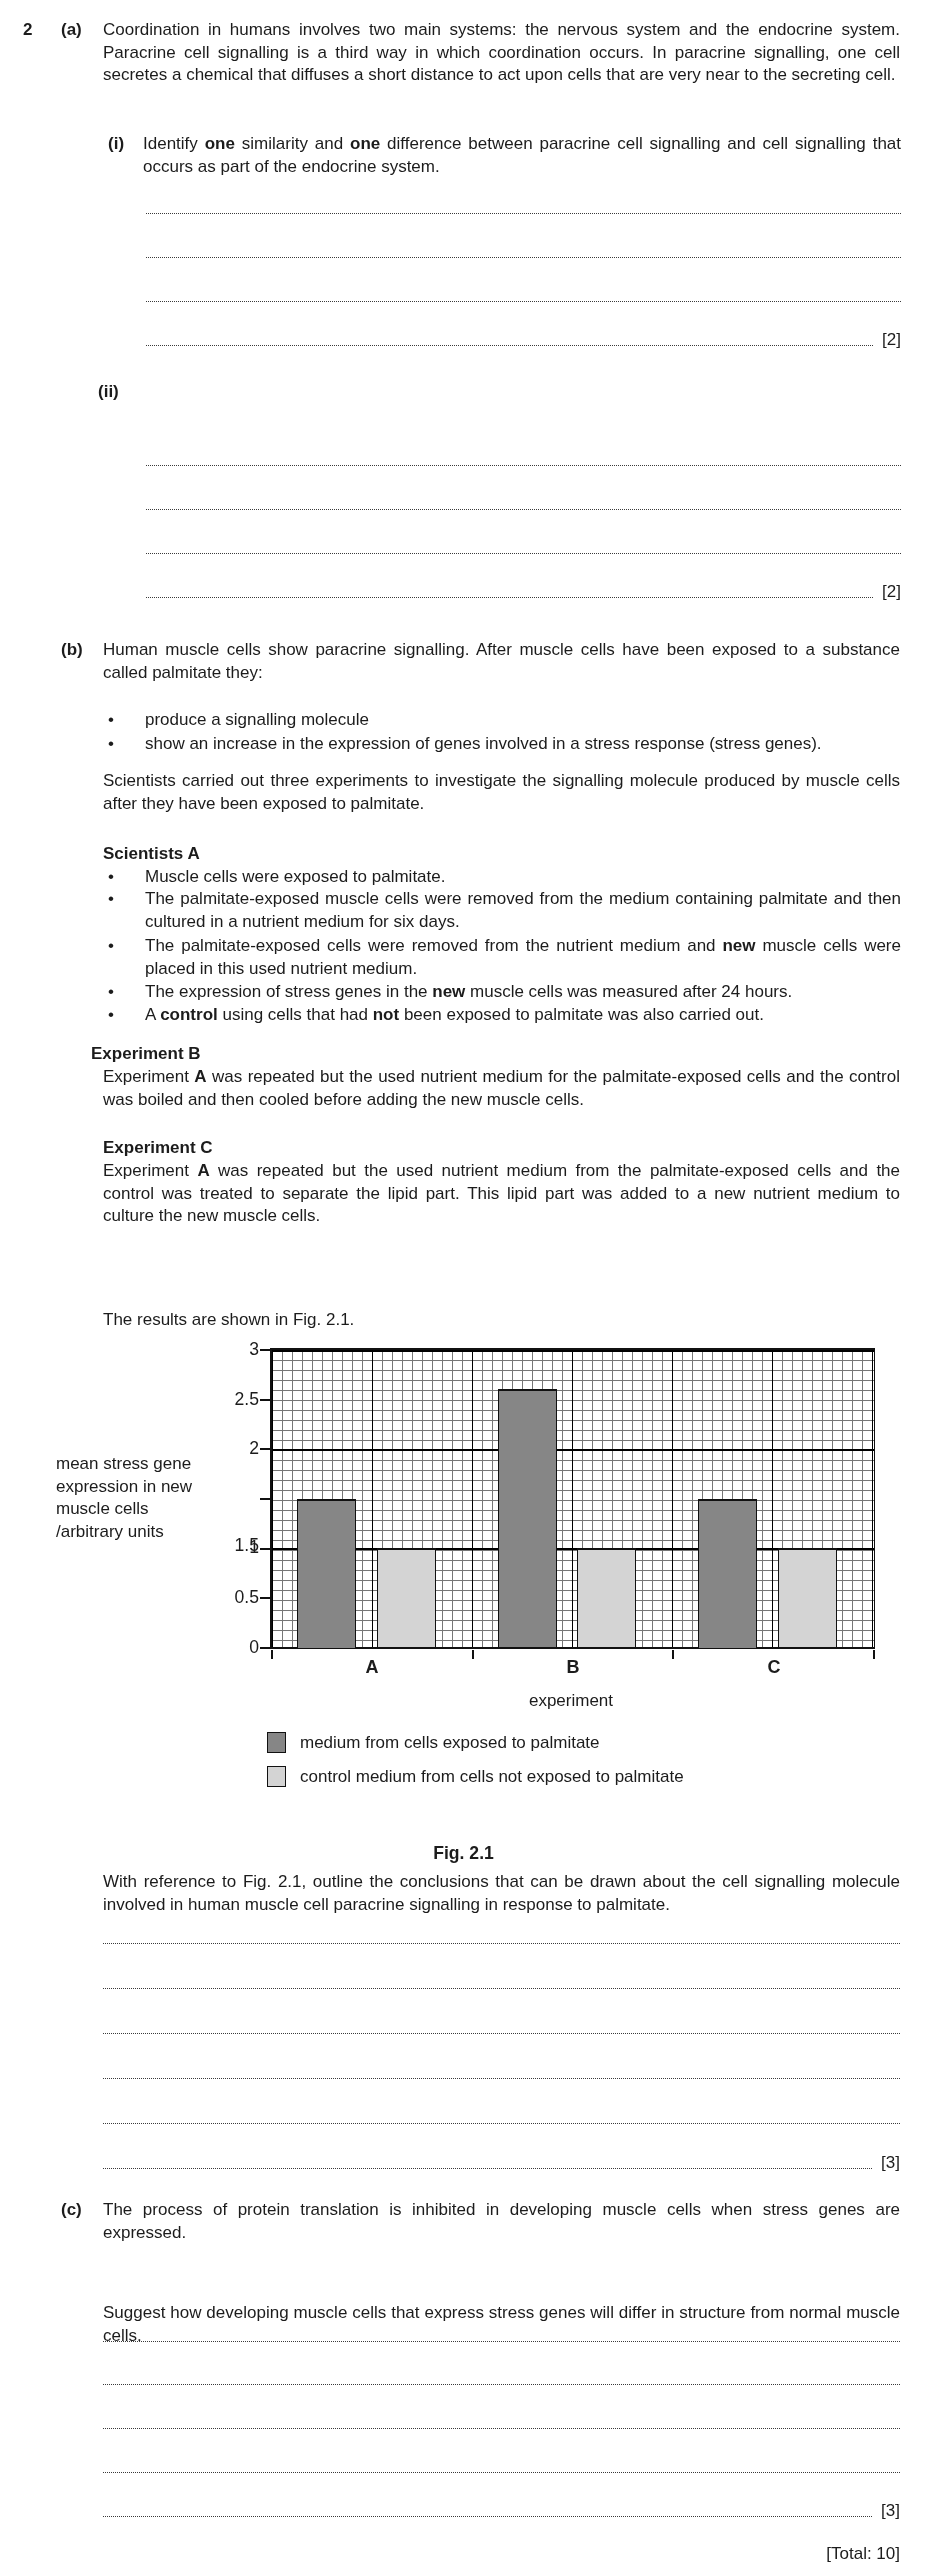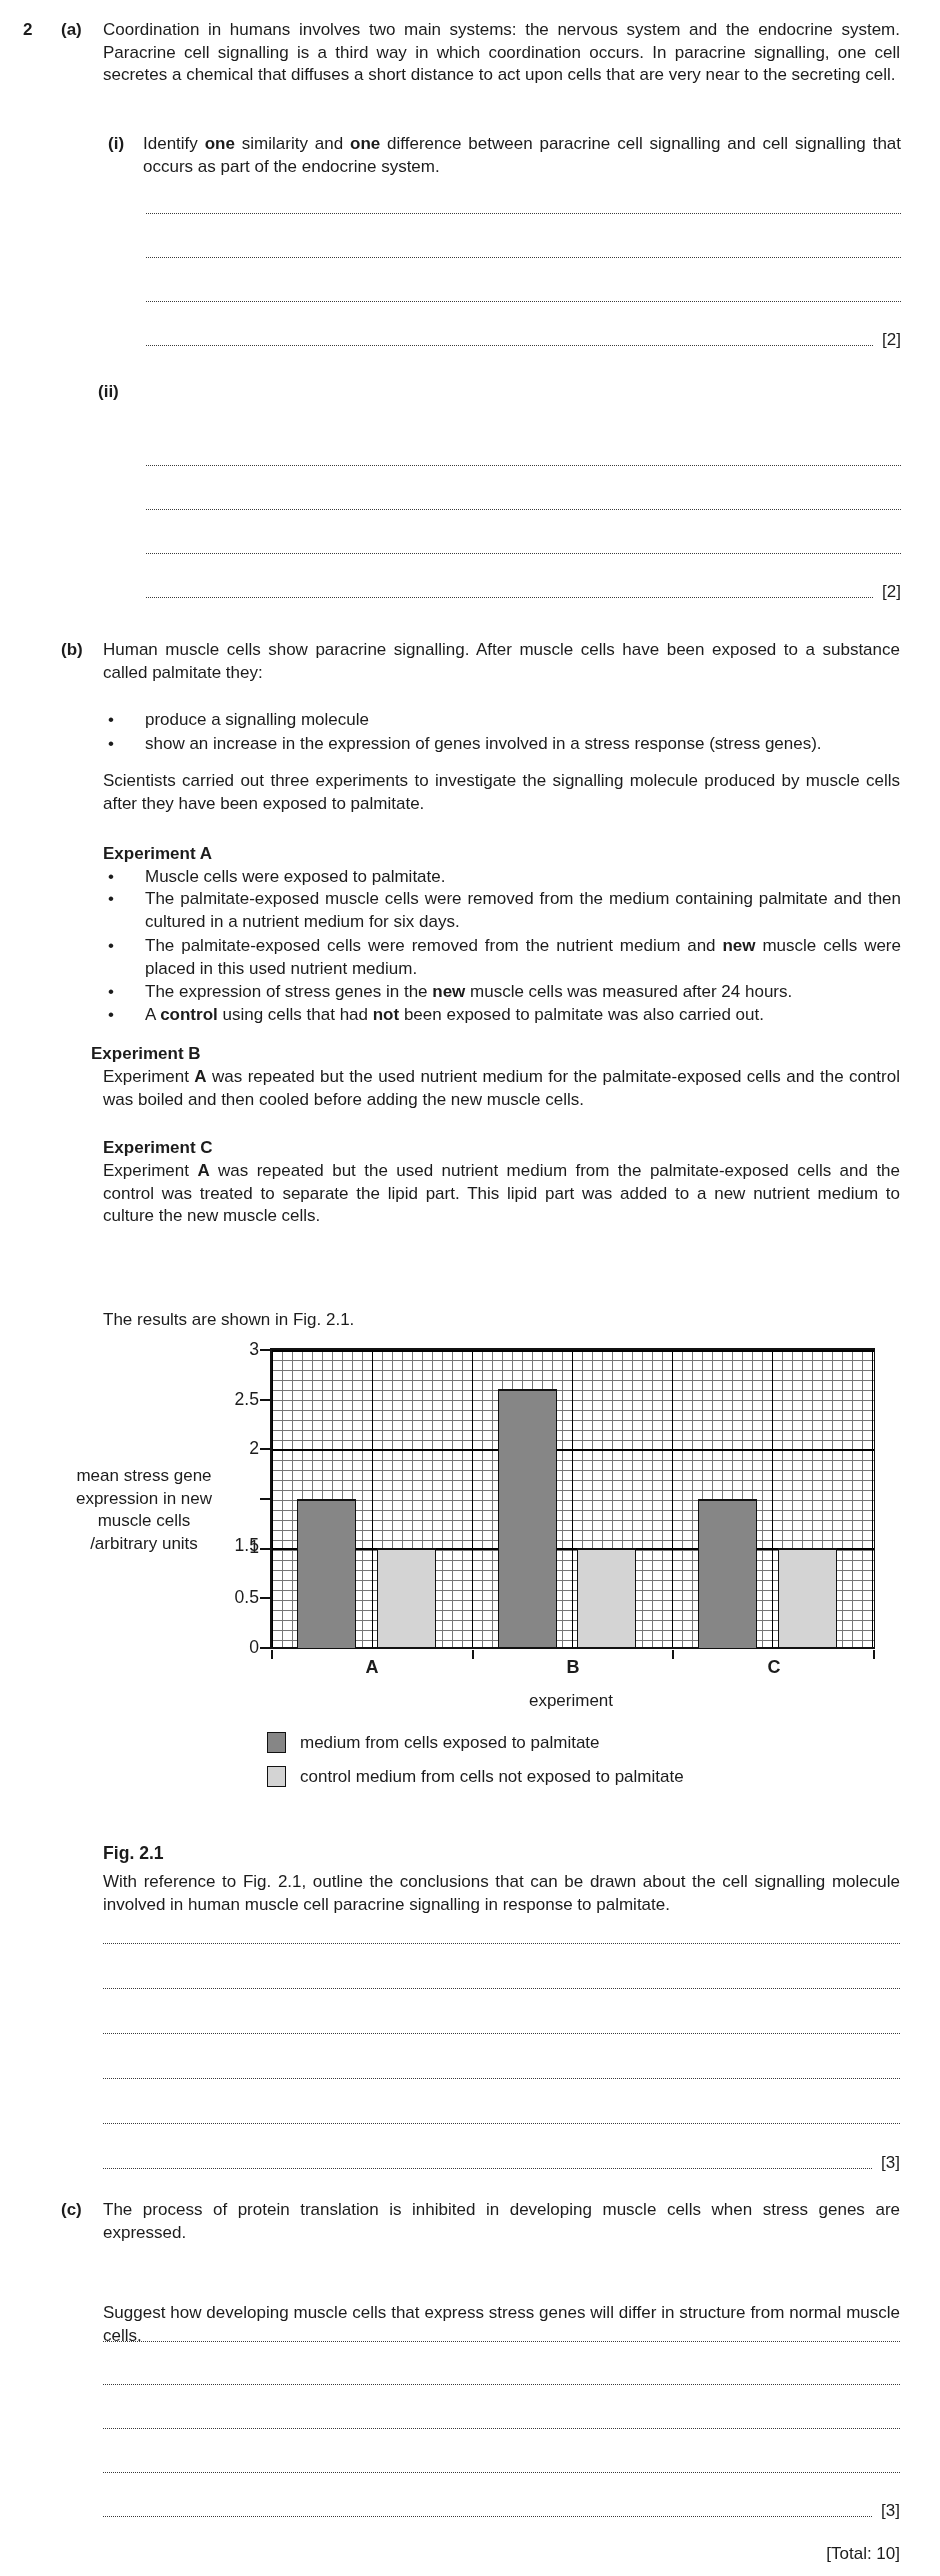--- a/index.html
+++ b/index.html
@@ -86,21 +86,21 @@
         <div class="para" style="margin-left: 37px;"><span>produce a signalling molecule</span></div>
       </div>
       <div class="abs" style="left: 108px; top: 733px; width: 793px;">
         <span class="bullet-glyph">•</span>
         <div class="para" style="margin-left: 37px;"><span>show an increase in the expression of genes involved in a stress response (stress genes).</span></div>
       </div>
     </div>
 
   <div class="abs para" style="left:103px; top:770px; width:797px;">Scientists carried out three experiments to investigate the signalling molecule produced by muscle cells after they have been exposed to palmitate.</div>
 
-  <div class="abs b" style="left:103px; top:843px;">Experiment A</div>
+  <div class="abs b" style="left:103px; top:843px;">Scientists A</div>
   <div id="bullets-expa">
       <div class="abs" style="left: 108px; top: 866px; width: 793px;">
         <span class="bullet-glyph">•</span>
         <div class="para" style="margin-left: 37px;"><span>Muscle cells were exposed to palmitate.</span></div>
       </div>
       <div class="abs" style="left: 108px; top: 888px; width: 793px;">
         <span class="bullet-glyph">•</span>
         <div class="para" style="margin-left: 37px;"><span>The palmitate-exposed muscle cells were removed from the medium containing palmitate and then cultured in a nutrient medium for six days.</span></div>
       </div>
       <div class="abs" style="left: 108px; top: 935px; width: 793px;">
@@ -118,21 +118,21 @@
     </div>
 
   <div class="abs b" style="left:91px; top:1043px;">Experiment B</div>
   <div class="abs para" style="left:103px; top:1066px; width:797px;"><span>Experiment </span><b>A</b><span> was repeated but the used nutrient medium for the palmitate-exposed cells and the control was boiled and then cooled before adding the new muscle cells.</span></div>
 
   <div class="abs b" style="left:103px; top:1137px;">Experiment C</div>
   <div class="abs para" style="left:103px; top:1160px; width:797px;"><span>Experiment </span><b>A</b><span> was repeated but the used nutrient medium from the palmitate-exposed cells and the control was treated to separate the lipid part. This lipid part was added to a new nutrient medium to culture the new muscle cells.</span></div>
 
   <div class="abs" style="left:103px; top:1309px;">The results are shown in Fig. 2.1.</div>
 
-  <div class="abs" style="left:56px; top:1453px; width:176px; text-align:center;margin-top:12px;" id="y-axis-title">
+  <div class="abs" style="left:56px; top:1453px; width:176px; " id="y-axis-title">
       <div>mean stress gene</div>
       <div>expression in new</div>
       <div>muscle cells</div>
       <div>/arbitrary units</div>
     </div>
   <div id="yticklabels">
       <div class="yticklabel" style="top: 1350px;">3</div>
       <div class="yticklabel" style="top: 1400px;">2.5</div>
       <div class="yticklabel" style="top: 1449px;">2</div>
       <div class="yticklabel" style="top: 1499px; margin-top: 47px;">1.5</div>
@@ -170,21 +170,21 @@
     </div>
   <div class="abs" style="left:270px; top:1690px; width:602px; text-align:center;">experiment</div>
 
   <div id="legend">
       <div class="legend-swatch" style="top: 1732px; background: rgb(134, 134, 134);"></div>
       <div class="legend-label" style="top: 1732px;">medium from cells exposed to palmitate</div>
       <div class="legend-swatch" style="top: 1766px; background: rgb(212, 212, 212);"></div>
       <div class="legend-label" style="top: 1766px;">control medium from cells not exposed to palmitate</div>
     </div>
 
-  <div class="abs b" style="left:103px; top:1842px; width:721px; font-size:17.6px;">Fig. 2.1</div>
+  <div class="abs b" style="left:103px; top:1842px; width:721px; text-align:center; font-size:17.6px;">Fig. 2.1</div>
 
   <div class="abs para" style="left:103px; top:1871px; width:797px;">With reference to Fig. 2.1, outline the conclusions that can be drawn about the cell signalling molecule involved in human muscle cell paracrine signalling in response to palmitate.</div>
   <div id="ans-b">
       <div class="ansline" style="left: 103px; width: 797px; top: 1927px;">
         <span class="dots"></span>
       </div>
       <div class="ansline" style="left: 103px; width: 797px; top: 1972px;">
         <span class="dots"></span>
       </div>
       <div class="ansline" style="left: 103px; width: 797px; top: 2017px;">

